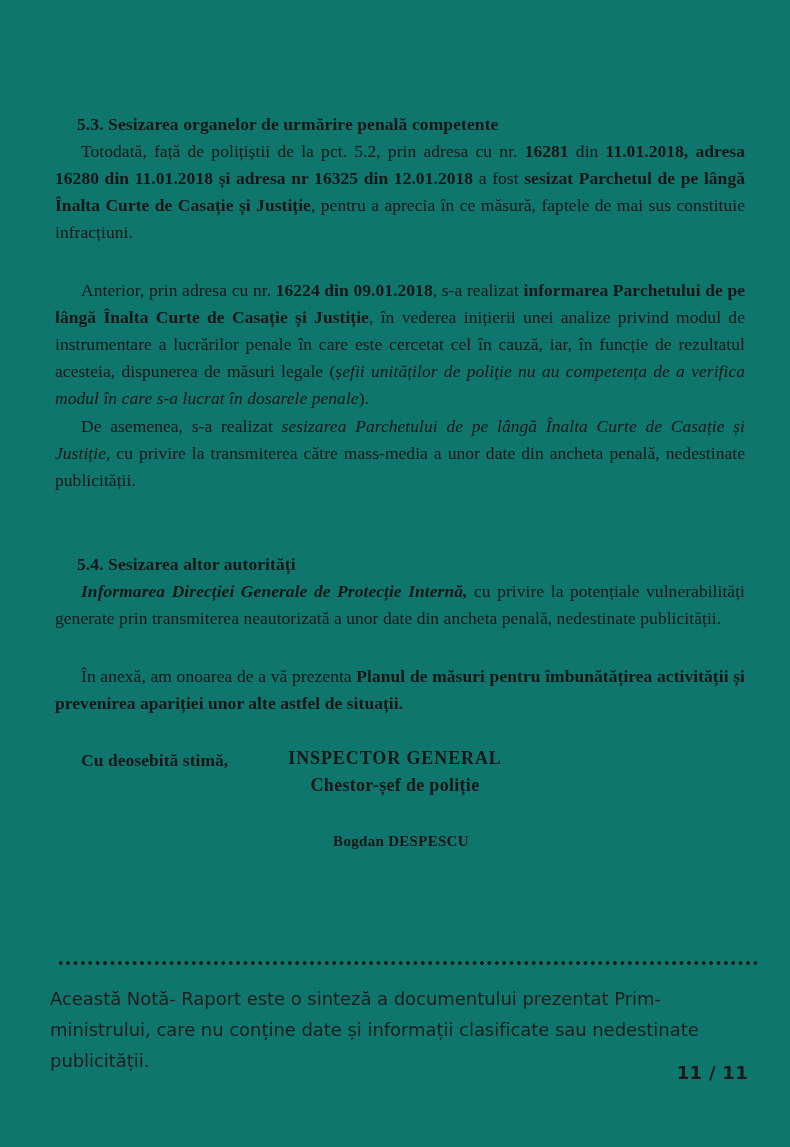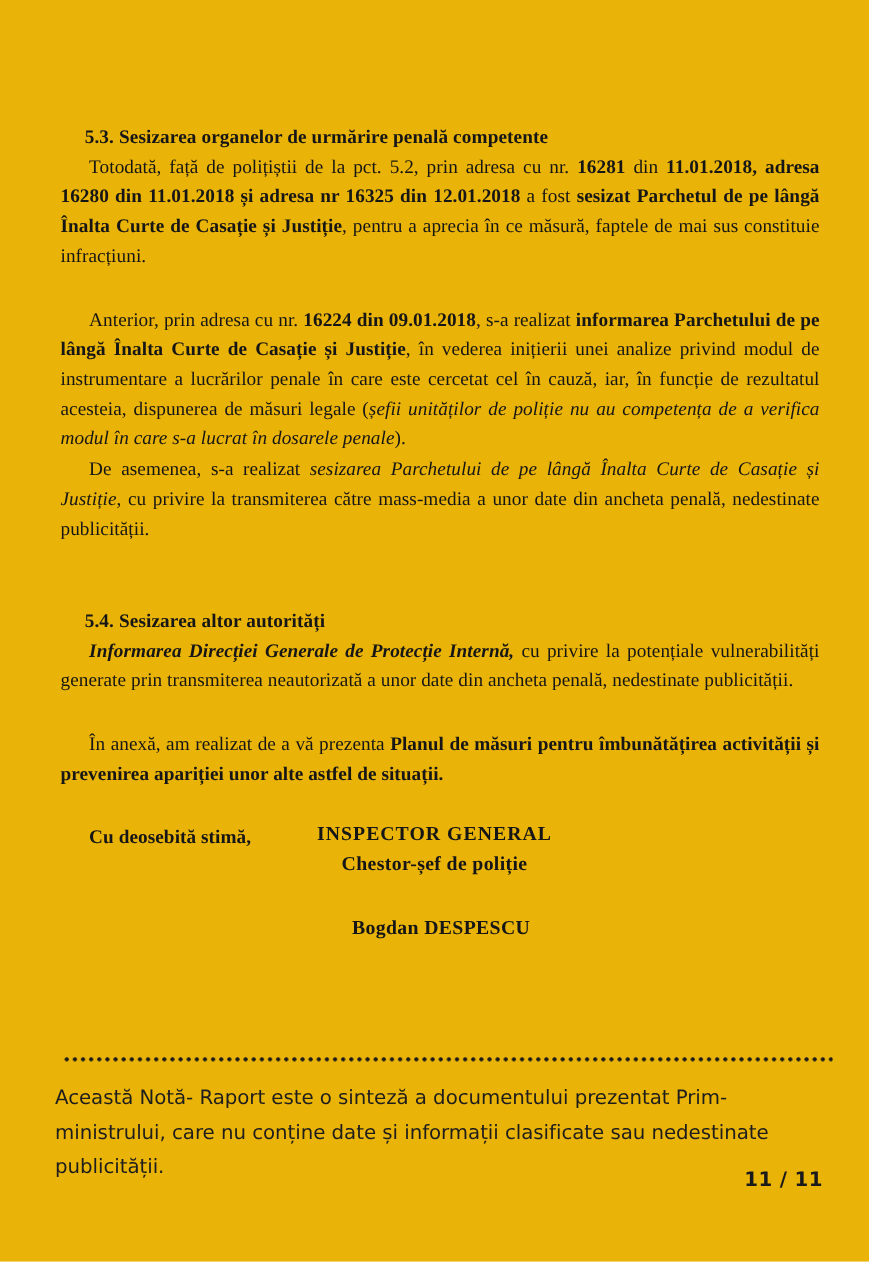--- a/index.html
+++ b/index.html
@@ -4,21 +4,21 @@
 <style>
   html, body {
     margin: 0;
     padding: 0;
     background: #ffffff;
   }
   .page {
     position: relative;
     width: 790px;
     height: 1147px;
-    background: #eab308;
+    background: #0f766e;
     margin: 0 auto;
     overflow: hidden;
     font-family: "Liberation Serif", "DejaVu Serif", serif;
     color: #161616;
   }
   .content {
     position: absolute;
     left: 55px;
     top: 112px;
     width: 690px;
@@ -55,21 +55,21 @@
     text-align: center;
   }
   .sig-line {
     font-size: 18px;
     font-weight: bold;
     line-height: 1.52;
     letter-spacing: 0.3px;
   }
   .sig-title { letter-spacing: 0.9px; }
   .sig-name {
-    font-size: 18px;
+    font-size: 15px;
     font-weight: bold;
     margin-top: 33px;
     letter-spacing: 0.3px;
     padding-left: 12px;
   }
 
   .footer {
     position: absolute;
     left: 50px;
     top: 960px;
@@ -122,21 +122,21 @@
     <p class="body indent"><span>De asemenea, s-a realizat </span><i>sesizarea Parchetului de pe lângă Înalta Curte de Casație și Justiție</i><span>, cu privire la transmiterea către mass-media a unor date din ancheta penală, nedestinate publicității.</span></p>
 
     <div class="gap-xl"></div>
 
     <div class="heading">5.4. Sesizarea altor autorități</div>
 
     <p class="body indent"><span class="bi">Informarea Direcției Generale de Protecție Internă,</span><span> cu privire la potențiale vulnerabilități generate prin transmiterea neautorizată a unor date din ancheta penală, nedestinate publicității.</span></p>
 
     <div class="gap-md"></div>
 
-    <p class="body indent"><span>În anexă, am realizat de a vă prezenta </span><b>Planul de măsuri pentru îmbunătățirea activității și prevenirea apariției unor alte astfel de situații.</b></p>
+    <p class="body indent"><span>În anexă, am onoarea de a vă prezenta </span><b>Planul de măsuri pentru îmbunătățirea activității și prevenirea apariției unor alte astfel de situații.</b></p>
 
     <div class="gap-md"></div>
 
     <p class="body" style="text-indent:26px;font-weight:bold;">Cu deosebită stimă,</p>
 
   </div>
 
   <div class="signature-block">
     <div class="sig-line sig-title">INSPECTOR GENERAL</div>
     <div class="sig-line">Chestor-șef de poliție</div>

